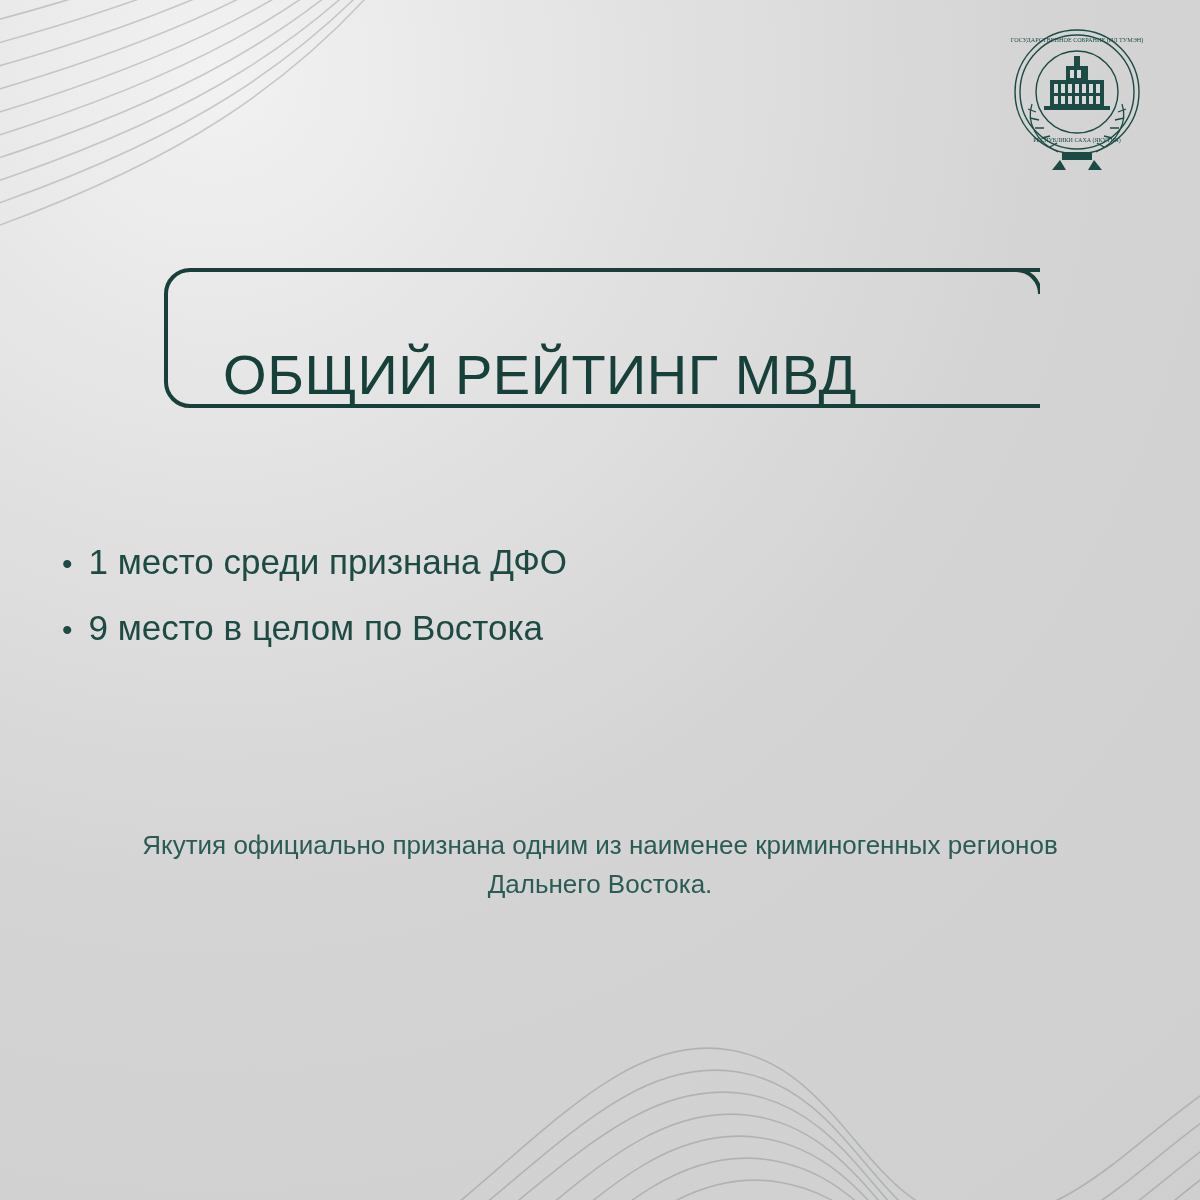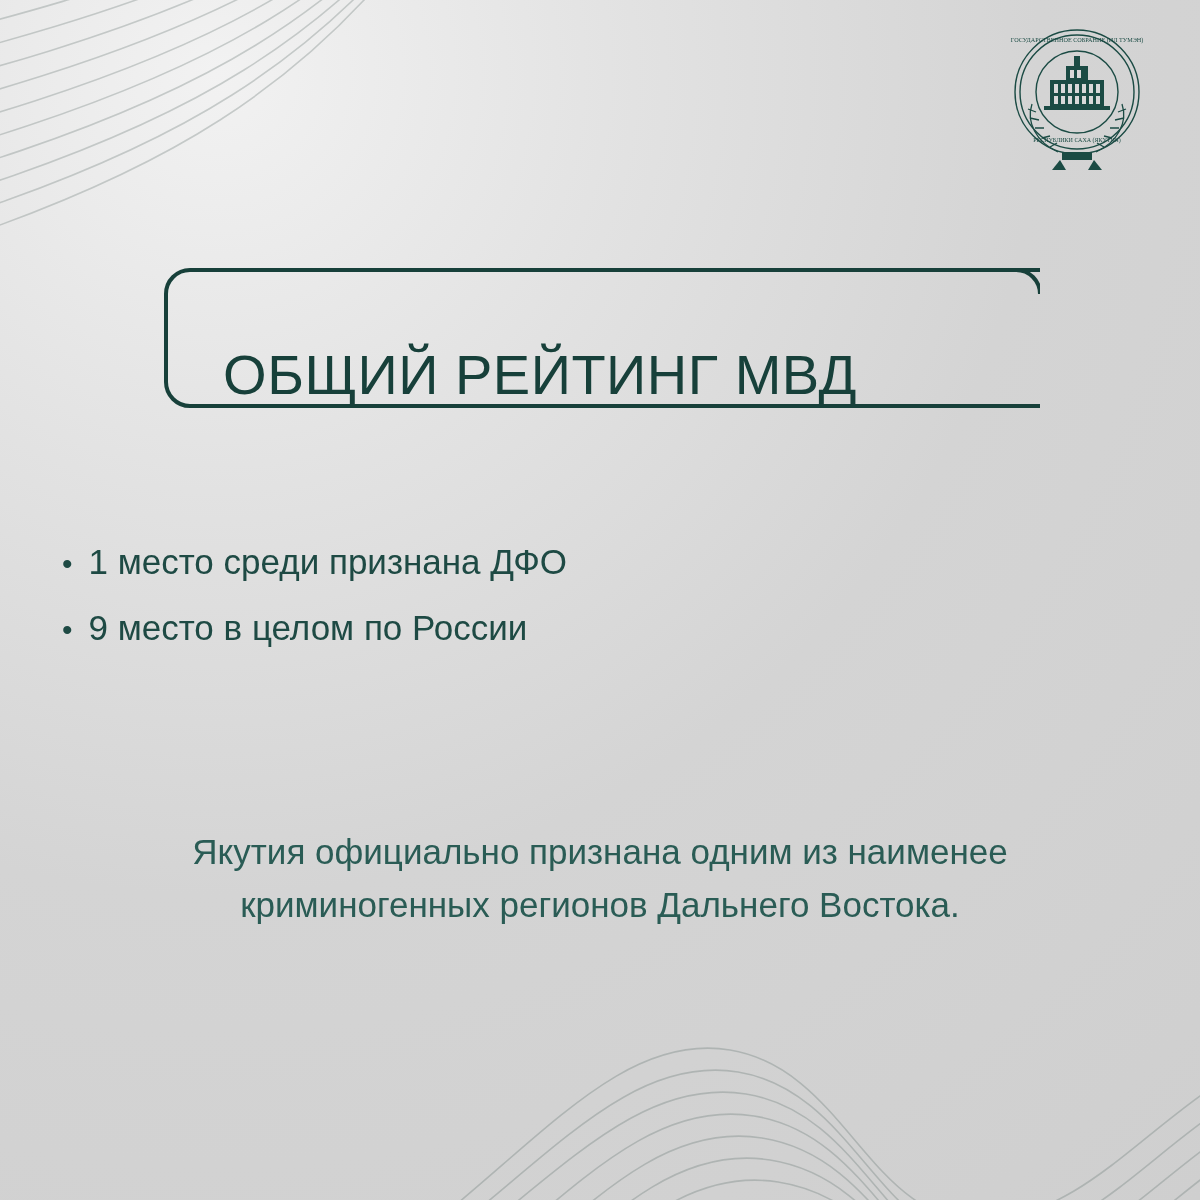--- a/index.html
+++ b/index.html
@@ -109,21 +109,21 @@
   .bullet-rest { font-weight: 400; }
 
   
   .paragraph {
     position: absolute;
     left: 120px;
     width: 960px;
     top: 826px;
     text-align: center;
     color: #2a5c55;
-    font-size: 35px;
+    font-size: 26px;
     line-height: 1.5;
     font-weight: 400;
   }
 </style>
 </head>
 <body>
 
 <div class="poster">
 
   <div class="deco top">
@@ -233,20 +233,20 @@
   <div class="bullets">
     <div class="bullet-row">
       <span class="bullet-dot">•</span>
       <span>
         <span class="bullet-strong">1 место среди</span><span class="bullet-rest"> признана ДФО</span>
       </span>
     </div>
     <div class="bullet-row">
       <span class="bullet-dot">•</span>
       <span>
-        <span class="bullet-strong">9 место</span><span class="bullet-rest"> в целом по России</span>
+        <span class="bullet-strong">9 место</span><span class="bullet-rest"> в целом по Востока</span>
       </span>
     </div>
   </div>
 
   <div class="paragraph">Якутия официально признана одним из наименее криминогенных регионов Дальнего Востока.</div>
 
 </div>
 
 </body></html>

